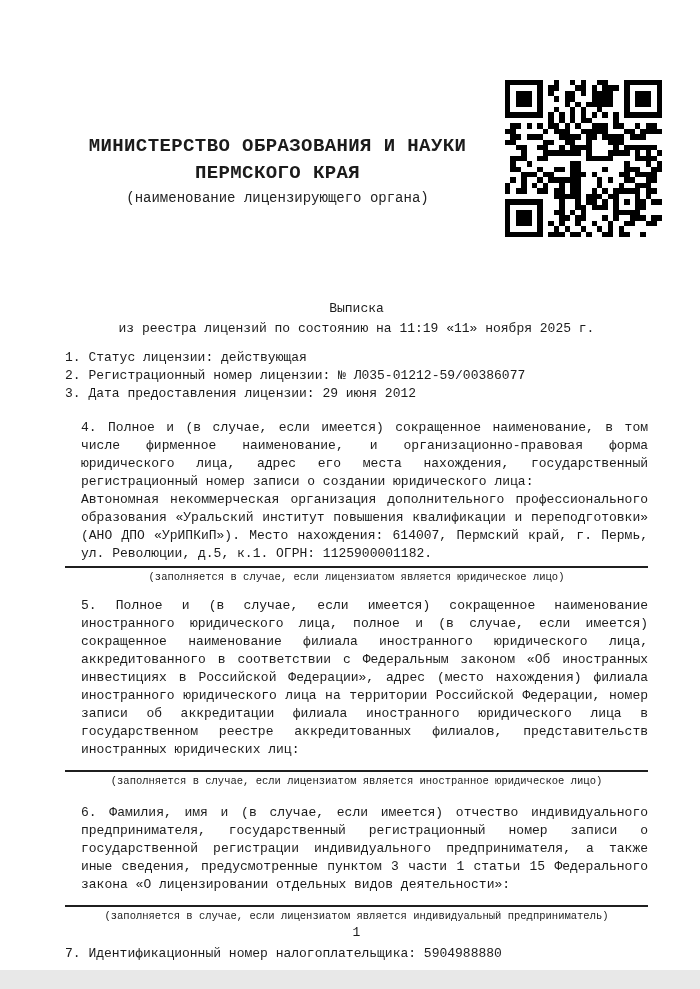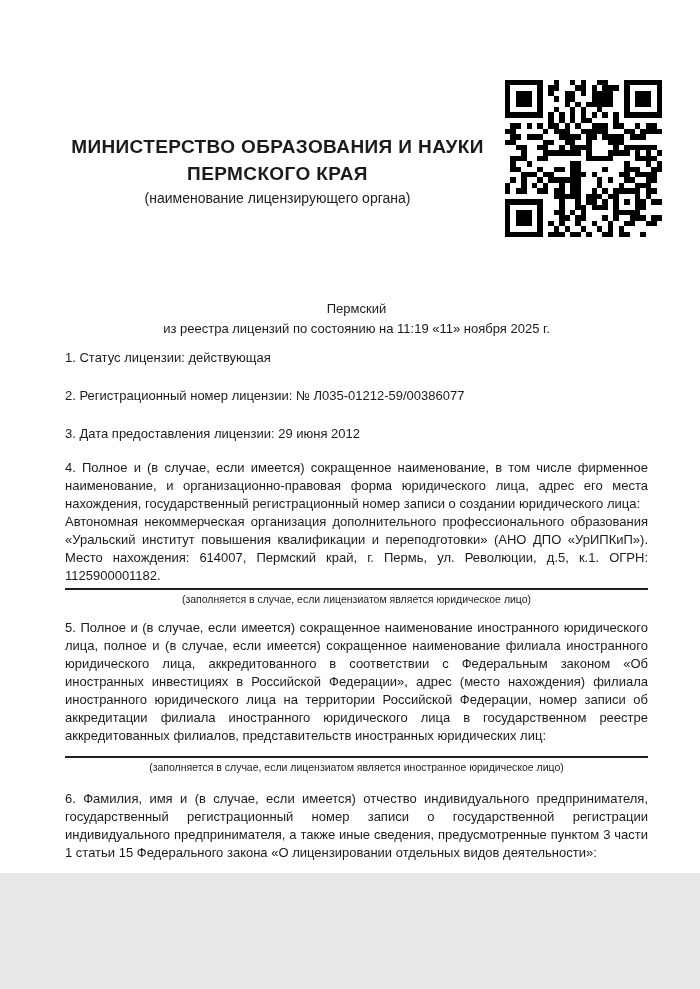--- a/index.html
+++ b/index.html
@@ -1,21 +1,21 @@
 <!DOCTYPE html>
 <html lang="ru"><head>
 <meta charset="utf-8">
 <style>
   html,body{margin:0;padding:0;background:#e8e8e8;}
   .page{
     position:relative;
-    width:700px;height:873px;
+    width:700px;height:970px;
     margin:0 auto;
     background:#ffffff;
-    font-family:Liberation Sans, sans-serif;
+    font-family:Liberation Mono, monospace;
     color:#1b1b1b;
     overflow:hidden;
   }
   
   .title-block{
     position:absolute;left:65px;top:133px;width:425px;
     text-align:center;
   }
   .ministry-title{
     font-size:19px;font-weight:bold;line-height:27px;
@@ -28,23 +28,23 @@
     position:absolute;left:505px;top:80px;width:157px;height:157px;
     background:#fff;
   }
   .qr svg{display:block;width:100%;height:100%;}
   
   .content{
     position:absolute;left:65px;top:299px;width:583px;
     font-size:13px;line-height:18px;
   }
   .subject{ text-align:center;line-height:20px; }
-  .item{ margin-top:20px; }
+  .item{ margin-top:0; }
   .item-1{ margin-top:10px; }
-  .para{ text-align:justify; }
+  .para{ text-align:justify;margin-left:16px; }
   .note{
     font-size:10.5px;line-height:14px;text-align:center;color:#222;
     margin-top:2px;
   }
   .fill-line{
     border:none;border-top:2px solid #1f1f1f;margin:3px 0 0 0;height:0;
   }
   .fill-line.gap{ margin-top:11px; }
   .q4{ margin-top:16px; }
   .q5{ margin-top:13px; }
@@ -483,41 +483,42 @@
         <rect x="19" y="28" width="1" height="1" fill="#000000"></rect>
         <rect x="21" y="28" width="1" height="1" fill="#000000"></rect>
         <rect x="22" y="28" width="1" height="1" fill="#000000"></rect>
         <rect x="25" y="28" width="1" height="1" fill="#000000"></rect>
       </svg>
   </div>
 
   <div class="content">
 
     <div class="subject">
-      <div>Пермский</div>
+      <div>Выписка</div>
       <div>из реестра лицензий по состоянию на 11:19 «11» ноября 2025 г.</div>
     </div>
 
     <div class="item item-1">1. Статус лицензии: действующая</div>
 
     <div class="item">2. Регистрационный номер лицензии: № Л035-01212-59/00386077</div>
 
     <div class="item" style="">3. Дата предоставления лицензии: 29 июня 2012</div>
 
     <div class="para q4">4. Полное и (в случае, если имеется) сокращенное наименование, в том числе фирменное наименование, и организационно-правовая форма юридического лица, адрес его места нахождения, государственный регистрационный номер записи о создании юридического лица:</div>
     <div class="para">Автономная некоммерческая организация дополнительного профессионального образования «Уральский институт повышения квалификации и переподготовки» (АНО ДПО «УрИПКиП»). Место нахождения: 614007, Пермский край, г. Пермь, ул. Революции, д.5, к.1. ОГРН: 1125900001182.</div>
     <hr class="fill-line">
     <div class="note">(заполняется в случае, если лицензиатом является юридическое лицо)</div>
 
     <div class="para q5">5. Полное и (в случае, если имеется) сокращенное наименование иностранного юридического лица, полное и (в случае, если имеется) сокращенное наименование филиала иностранного юридического лица, аккредитованного в соответствии с Федеральным законом «Об иностранных инвестициях в Российской Федерации», адрес (место нахождения) филиала иностранного юридического лица на территории Российской Федерации, номер записи об аккредитации филиала иностранного юридического лица в государственном реестре аккредитованных филиалов, представительств иностранных юридических лиц:</div>
     <hr class="fill-line gap">
     <div class="note">(заполняется в случае, если лицензиатом является иностранное юридическое лицо)</div>
 
     <div class="para q6">6. Фамилия, имя и (в случае, если имеется) отчество индивидуального предпринимателя, государственный регистрационный номер записи о государственной регистрации индивидуального предпринимателя, а также иные сведения, предусмотренные пунктом 3 части 1 статьи 15 Федерального закона «О лицензировании отдельных видов деятельности»:</div>
     <hr class="fill-line gap">
+    <div class="note">(заполняется в случае, если лицензиатом является индивидуальный предприниматель)</div>
 
     <div class="item item-7">7. Идентификационный номер налогоплательщика: 5904988880</div>
 
   </div>
 
   <div class="page-number">1</div>
 
 </div>
 
 </body></html>

